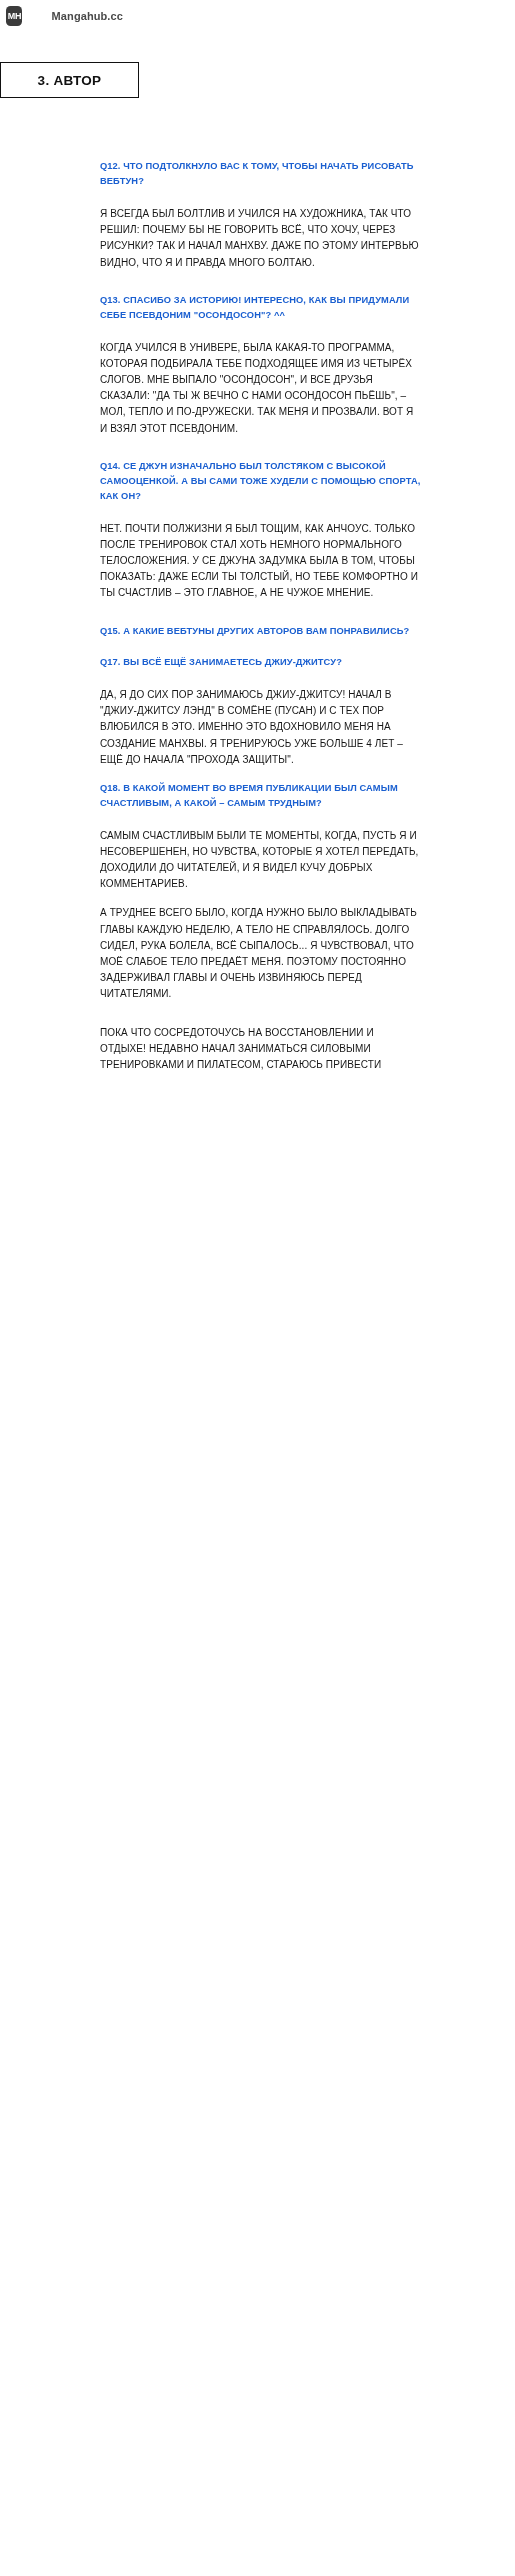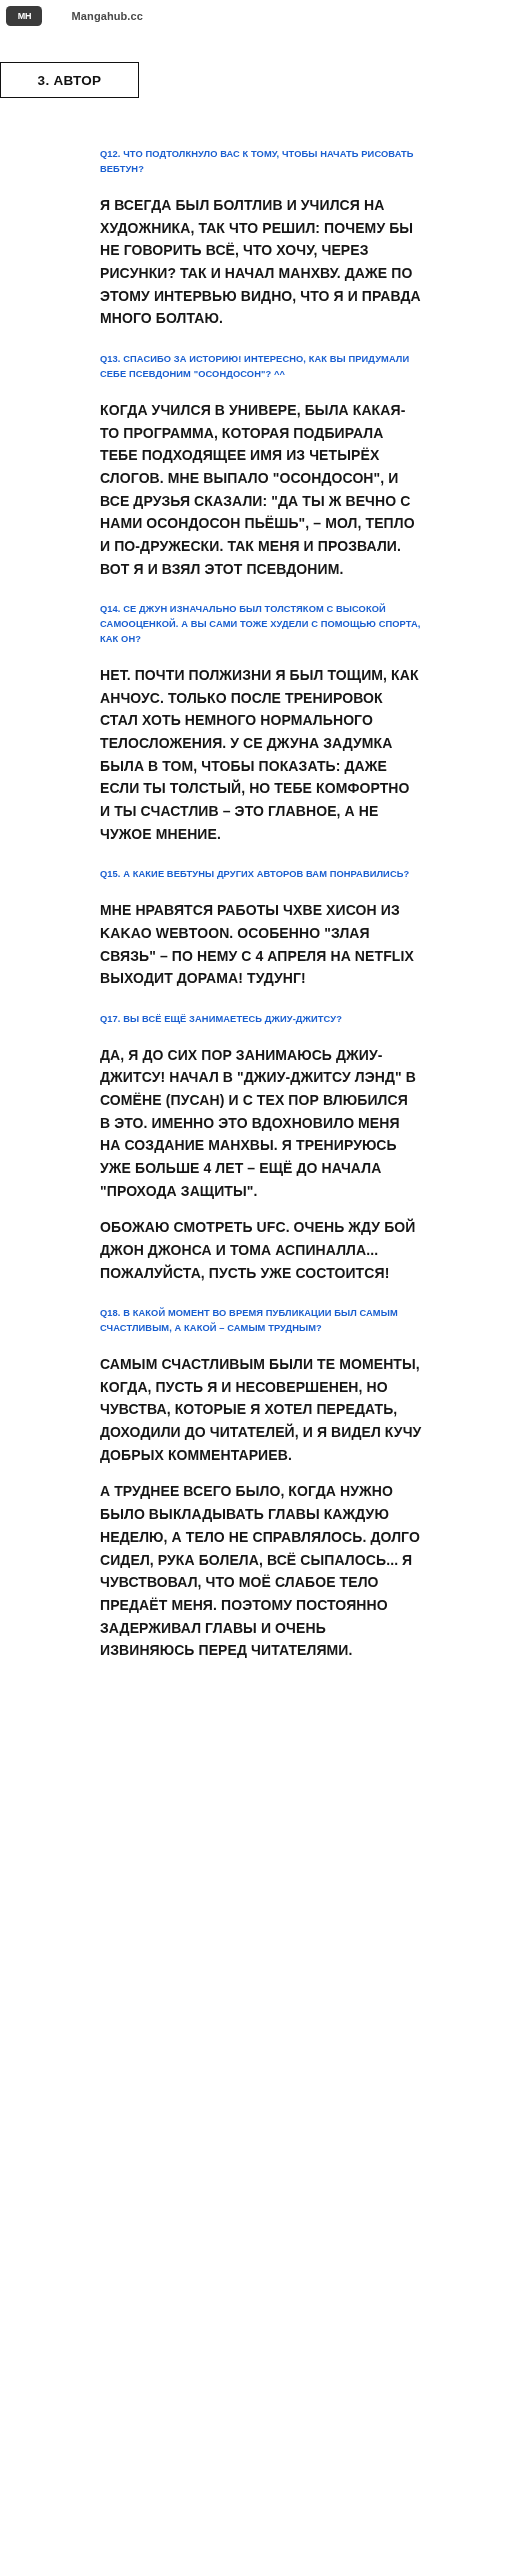--- a/index.html
+++ b/index.html
@@ -19,21 +19,21 @@
   
   .logo-bar {
     position: absolute;
     top: 6.4px;
     left: 6.4px;
     display: flex;
     align-items: center;
     gap: 5.2px;
   }
   .logo-mark {
-    width: 36px;
+    width: 16px;
     height: 19.3px;
     border-radius: 4.5px;
     background: #3b3b3b;
     color: #ffffff;
     display: flex;
     align-items: center;
     justify-content: center;
     font-size: 9px;
     font-weight: bold;
     letter-spacing: -0.3px;
@@ -64,38 +64,38 @@
   .title-box span {
     font-size: 13.5px;
     font-weight: bold;
     letter-spacing: 0.3px;
     color: #111111;
   }
 
   
   .content {
     position: absolute;
-    top: 138px;
+    top: 150px;
     left: 100px;
     width: 322px;
   }
   .block {
     margin-bottom: 16.7px;
   }
   .q {
     color: #1a5fd0;
     font-weight: bold;
     font-size: 9.3px;
     line-height: 1.62;
     letter-spacing: 0.1px;
   }
   .a {
     color: #161616;
-    font-weight: bold;
-    font-size: 14px;
+    font-weight: normal;
+    font-size: 10px;
     line-height: 1.62;
     letter-spacing: 0.1px;
   }
   .gap-lg { margin-bottom: 22px; }
   .gap-sm { margin-bottom: 13px; }
 </style>
 </head>
 <body>
 
 <div class="logo-bar">
@@ -127,39 +127,36 @@
   <div class="block">
       <p class="q">Q14. СЕ ДЖУН ИЗНАЧАЛЬНО БЫЛ ТОЛСТЯКОМ С ВЫСОКОЙ САМООЦЕНКОЙ. А ВЫ САМИ ТОЖЕ ХУДЕЛИ С ПОМОЩЬЮ СПОРТА, КАК ОН?</p>
     </div>
   <div class="block gap-lg">
       <p class="a">НЕТ. ПОЧТИ ПОЛЖИЗНИ Я БЫЛ ТОЩИМ, КАК АНЧОУС. ТОЛЬКО ПОСЛЕ ТРЕНИРОВОК СТАЛ ХОТЬ НЕМНОГО НОРМАЛЬНОГО ТЕЛОСЛОЖЕНИЯ. У СЕ ДЖУНА ЗАДУМКА БЫЛА В ТОМ, ЧТОБЫ ПОКАЗАТЬ: ДАЖЕ ЕСЛИ ТЫ ТОЛСТЫЙ, НО ТЕБЕ КОМФОРТНО И ТЫ СЧАСТЛИВ – ЭТО ГЛАВНОЕ, А НЕ ЧУЖОЕ МНЕНИЕ.</p>
     </div>
 
   <div class="block">
       <p class="q">Q15. А КАКИЕ ВЕБТУНЫ ДРУГИХ АВТОРОВ ВАМ ПОНРАВИЛИСЬ?</p>
     </div>
-  <div class="block gap-lg">
-      <p class="a">МНЕ НРАВЯТСЯ РАБОТЫ ЧХВЕ ХИСОН ИЗ KAKAO WEBTOON. ОСОБЕННО "ЗЛАЯ СВЯЗЬ" – ПО НЕМУ С 4 АПРЕЛЯ НА NETFLIX ВЫХОДИТ ДОРАМА! ТУДУНГ!</p>
-    </div>
 
 
   <div class="block">
       <p class="q">Q17. ВЫ ВСЁ ЕЩЁ ЗАНИМАЕТЕСЬ ДЖИУ-ДЖИТСУ?</p>
     </div>
   <div class="block gap-sm">
       <p class="a">ДА, Я ДО СИХ ПОР ЗАНИМАЮСЬ ДЖИУ-ДЖИТСУ! НАЧАЛ В "ДЖИУ-ДЖИТСУ ЛЭНД" В СОМЁНЕ (ПУСАН) И С ТЕХ ПОР ВЛЮБИЛСЯ В ЭТО. ИМЕННО ЭТО ВДОХНОВИЛО МЕНЯ НА СОЗДАНИЕ МАНХВЫ. Я ТРЕНИРУЮСЬ УЖЕ БОЛЬШЕ 4 ЛЕТ – ЕЩЁ ДО НАЧАЛА "ПРОХОДА ЗАЩИТЫ".</p>
-    </div>
-  <div class="block gap-lg">
-      <p class="a">ОБОЖАЮ СМОТРЕТЬ UFC. ОЧЕНЬ ЖДУ БОЙ ДЖОН ДЖОНСА И ТОМА АСПИНАЛЛА... ПОЖАЛУЙСТА, ПУСТЬ УЖЕ СОСТОИТСЯ!</p>
     </div>
 
   <div class="block">
       <p class="q">Q18. В КАКОЙ МОМЕНТ ВО ВРЕМЯ ПУБЛИКАЦИИ БЫЛ САМЫМ СЧАСТЛИВЫМ, А КАКОЙ – САМЫМ ТРУДНЫМ?</p>
     </div>
   <div class="block gap-sm">
       <p class="a">САМЫМ СЧАСТЛИВЫМ БЫЛИ ТЕ МОМЕНТЫ, КОГДА, ПУСТЬ Я И НЕСОВЕРШЕНЕН, НО ЧУВСТВА, КОТОРЫЕ Я ХОТЕЛ ПЕРЕДАТЬ, ДОХОДИЛИ ДО ЧИТАТЕЛЕЙ, И Я ВИДЕЛ КУЧУ ДОБРЫХ КОММЕНТАРИЕВ.</p>
     </div>
   <div class="block gap-lg">
       <p class="a">А ТРУДНЕЕ ВСЕГО БЫЛО, КОГДА НУЖНО БЫЛО ВЫКЛАДЫВАТЬ ГЛАВЫ КАЖДУЮ НЕДЕЛЮ, А ТЕЛО НЕ СПРАВЛЯЛОСЬ. ДОЛГО СИДЕЛ, РУКА БОЛЕЛА, ВСЁ СЫПАЛОСЬ... Я ЧУВСТВОВАЛ, ЧТО МОЁ СЛАБОЕ ТЕЛО ПРЕДАЁТ МЕНЯ. ПОЭТОМУ ПОСТОЯННО ЗАДЕРЖИВАЛ ГЛАВЫ И ОЧЕНЬ ИЗВИНЯЮСЬ ПЕРЕД ЧИТАТЕЛЯМИ.</p>
     </div>
 
+  <div class="block">
+      <p class="a">ПОКА ЧТО СОСРЕДОТОЧУСЬ НА ВОССТАНОВЛЕНИИ И ОТДЫХЕ! НЕДАВНО НАЧАЛ ЗАНИМАТЬСЯ СИЛОВЫМИ ТРЕНИРОВКАМИ И ПИЛАТЕСОМ, СТАРАЮСЬ ПРИВЕСТИ</p>
+    </div>
 </div>
 
 
 </body></html>

